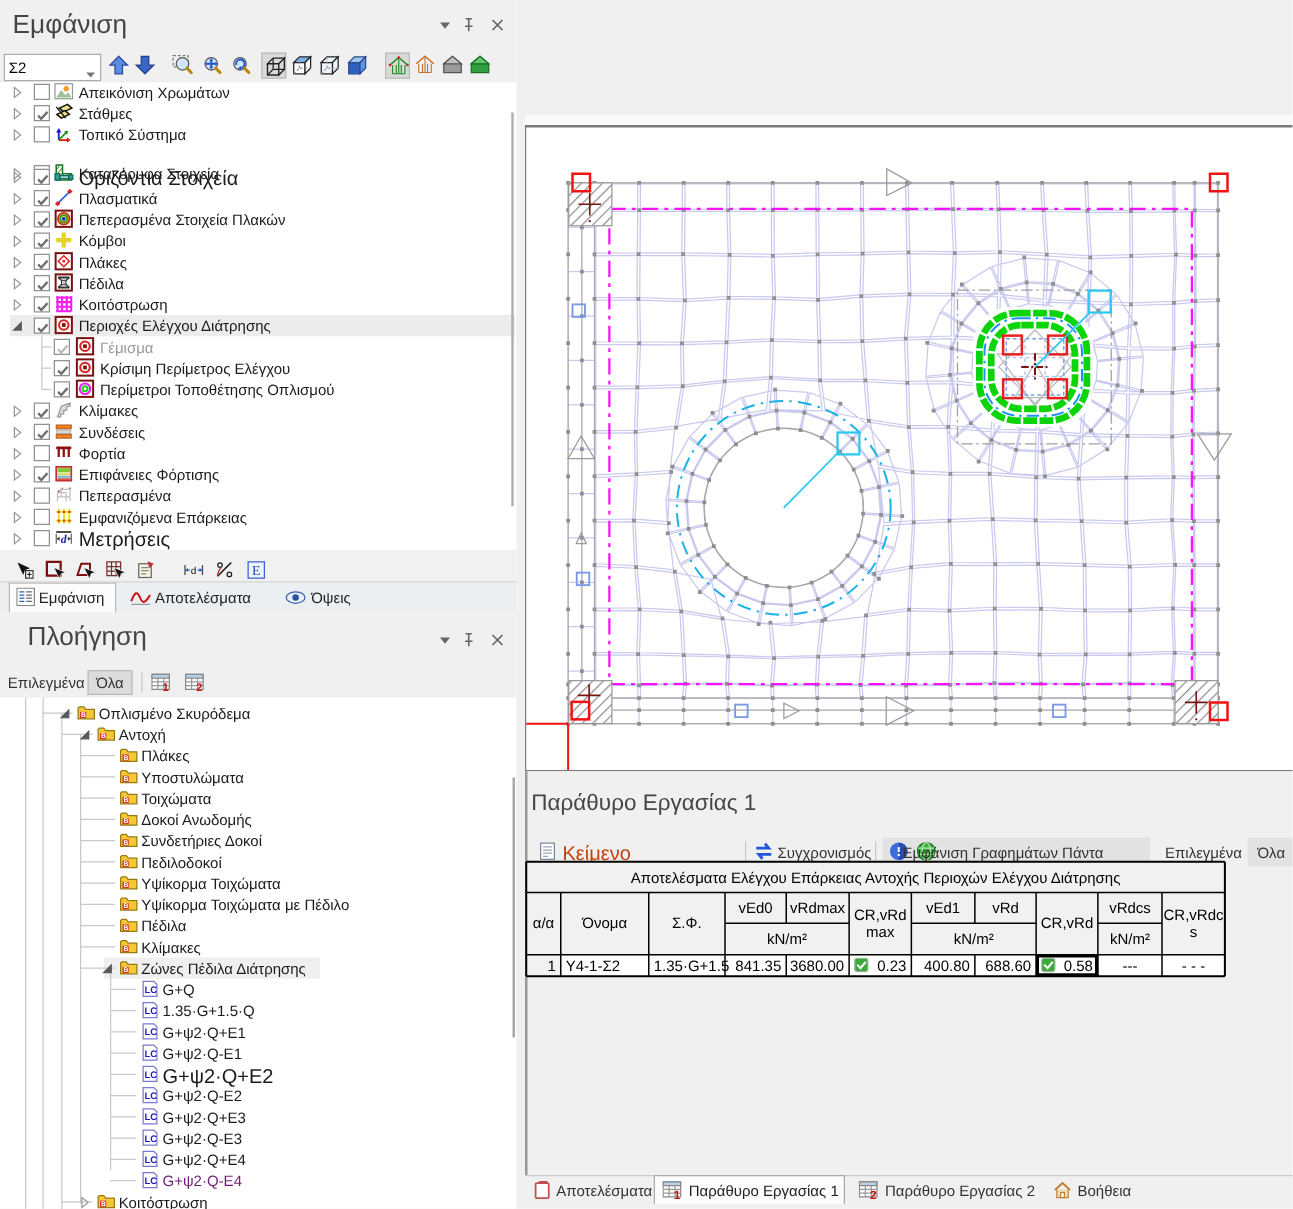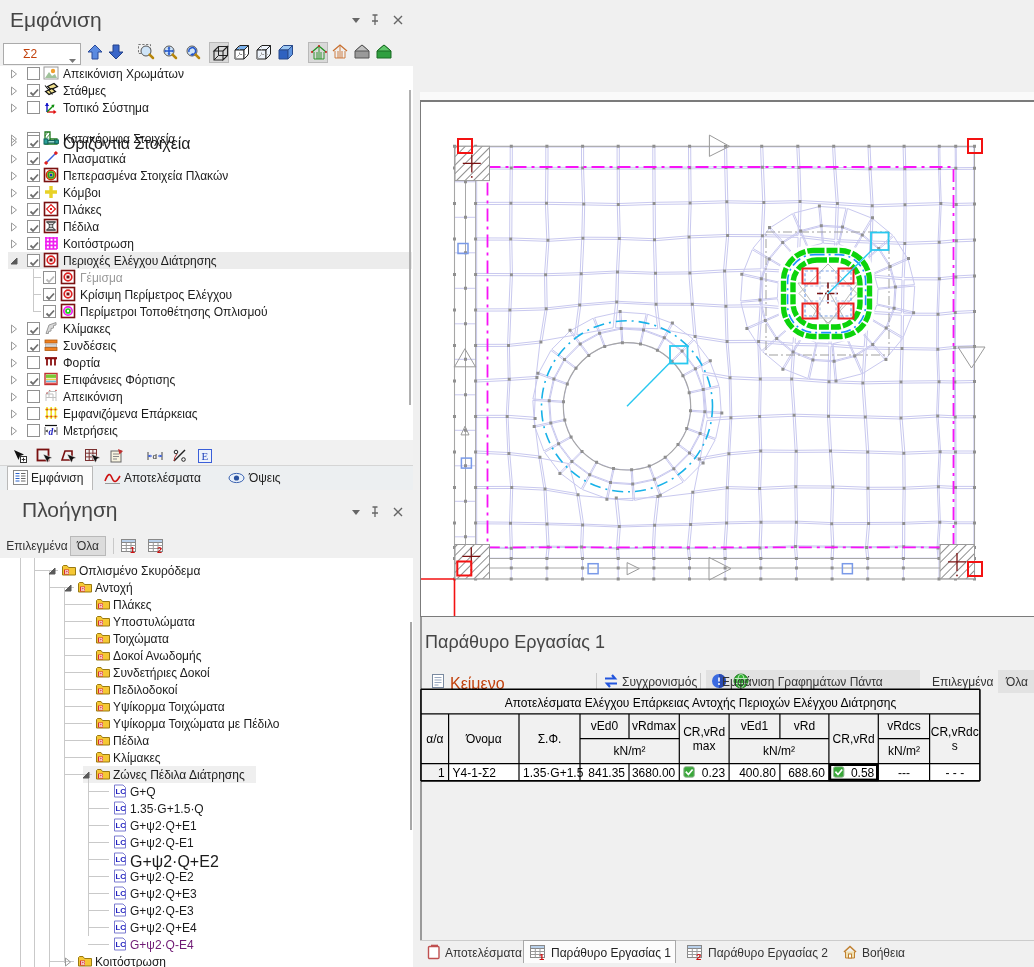--- a/index.html
+++ b/index.html
@@ -16,21 +16,21 @@
 <div class="abs" style="left:413px;top:0;width:7px;height:967px;background:#f0f0f0"></div>
 <div class="abs" style="left:0;top:0;width:413px;height:40px;background:#f0f0f0"></div>
 <div class="abs" style="left:10px;top:8px;width:300px;height:28px;font-size:21px;color:#454545">Εμφάνιση</div>
 <div class="abs" style="left:350px;top:12px;width:60px;height:16px"><svg width="60" height="16">
       <path d="M2 6 l4 5 4 -5 Z" fill="#666"></path>
       <path d="M25 3 v6 M22 9 h6 M25 9 v4 M22.5 3 h5" stroke="#666" stroke-width="1.3" fill="none"></path>
       <path d="M44 4 l8 8 M52 4 l-8 8" stroke="#666" stroke-width="1.4"></path>
     </svg></div>
 <div class="abs" style="left:0;top:40px;width:413px;height:26px;background:#f0f0f0"></div>
 <div class="abs" style="left:3px;top:43px;width:78px;height:22px;background:#fff;border:1px solid #ababab"></div>
-<div class="abs" style="left:23px;top:47px;width:40px;height:14px;font-size:12px;color:#c2410c">Σ2</div>
+<div class="abs" style="left:7px;top:47px;width:40px;height:14px;font-size:12px;color:#000000">Σ2</div>
 <div class="abs" style="left:68px;top:51px;width:10px;height:8px"><svg width="10" height="8">
       <path d="M1 2 l3.5 4 3.5 -4 Z" fill="#777"></path>
     </svg></div>
 <div class="abs" style="left:85px;top:42px;width:20px;height:21px;">
     <svg width="20" height="20" style="position:absolute;left:0;top:0">
       <path d="M10 2 L17 9 L13 9 L13 16 L7 16 L7 9 L3 9 Z" fill="#5b8ae0" stroke="#2a4a9a" transform="translate(0,1)"></path>
     </svg>
   </div>
 <div class="abs" style="left:106px;top:42px;width:20px;height:21px;">
     <svg width="20" height="20" style="position:absolute;left:0;top:0">
@@ -454,21 +454,21 @@
         <path d="M2.5 1 L7.5 5 L2.5 9 Z" fill="none" stroke="#9a9a9a" stroke-width="1"></path>
       </svg></span>
     <span class="cb" style="position:absolute;left:27px;top:2px"></span>
     <span class="ic" style="position:absolute;left:43px;top:0px">
       <svg width="16" height="16" viewBox="0 0 16 16" style="" xmlns="http://www.w3.org/2000/svg">
         <path d="M3 13 V6 L6 3.5 H13 M13 3.5 V13 M6 3.5 V10 M3 6 H10 M10 6 V13 M3 9.5 H13" stroke="#c0c0c0" fill="none"></path>
         <path d="M3 5.5 l1-1.5 1 1.5Z M12 3 l1-1.5 1 1.5Z" fill="#c04040"></path>
         <path d="M6 3 l0.8-1.2 0.8 1.2Z" fill="#c04040"></path>
       </svg>
     </span>
-    <span style="position:absolute;left:63px;top:2px;font-size:12px;color:#1b1b1b">Απεικόνιση</span>
+    <span style="position:absolute;left:63px;top:2px;font-size:12px;color:#1b1b1b">Πεπερασμένα</span>
   </div>
 <div class="row" style="left:0;top:404.5px;width:413px">
     <span class="exp" style="left:9px;top:3px"><svg width="10" height="10">
         <path d="M2.5 1 L7.5 5 L2.5 9 Z" fill="none" stroke="#9a9a9a" stroke-width="1"></path>
       </svg></span>
     <span class="cb" style="position:absolute;left:27px;top:2px"></span>
     <span class="ic" style="position:absolute;left:43px;top:0px">
       <svg width="16" height="16" viewBox="0 0 16 16" style="" xmlns="http://www.w3.org/2000/svg">
         <path d="M4 2 V14 M8.2 2 V14 M12.4 2 V14 M2 4.5 H14.5 M2 11.5 H14.5" stroke="#f0e020" stroke-width="1.6"></path>
         <g fill="#e03030">
@@ -489,21 +489,21 @@
       </svg></span>
     <span class="cb" style="position:absolute;left:27px;top:2px"></span>
     <span class="ic" style="position:absolute;left:43px;top:0px">
       <svg width="16" height="16" viewBox="0 0 16 16" style="" xmlns="http://www.w3.org/2000/svg">
         <path d="M2 3.5 H14" stroke="#111" stroke-width="1.2"></path>
         <path d="M2 5 V13 M14 5 V13" stroke="#555" stroke-width="0.9"></path>
         <path d="M2 9 l2.8-1.6 v3.2Z M14 9 l-2.8-1.6 v3.2Z" fill="#444"></path>
         <text x="5.6" y="12.5" font-size="9.5" fill="#2020c0" font-family="Liberation Serif" font-weight="bold" font-style="italic">d</text>
       </svg>
     </span>
-    <span style="position:absolute;left:63px;top:2px;font-size:12px;color:#1b1b1b">Μετρήσεις</span>
+    <span style="position:absolute;left:63px;top:2px;font-size:16px;color:#1b1b1b">Μετρήσεις</span>
   </div>
 <div class="abs" style="left:0;top:440px;width:413px;height:25px;background:#f1f1f1"></div>
 <div class="abs" style="left:11px;top:448px;width:17px;height:17px"><svg width="16" height="16">
       <path d="M3 2 l4.5 10 1.5-4 4-1.5 Z" fill="#111"></path>
       <rect x="9.5" y="8.5" width="6" height="6" fill="#fff" stroke="#333"></rect>
       <path d="M10.7 11.5 h3.6 M12.5 9.7 v3.6" stroke="#333"></path>
     </svg></div>
 <div class="abs" style="left:36px;top:448px;width:17px;height:17px"><svg width="16" height="16">
       <rect x="1.5" y="1.5" width="11" height="11" fill="none" stroke="#7a1010" stroke-width="1.8"></rect>
       <path d="M7 6 l4.5 9 1.5-4 3.5-1.2 Z" fill="#111" stroke="#fff" stroke-width="0.6"></path>

